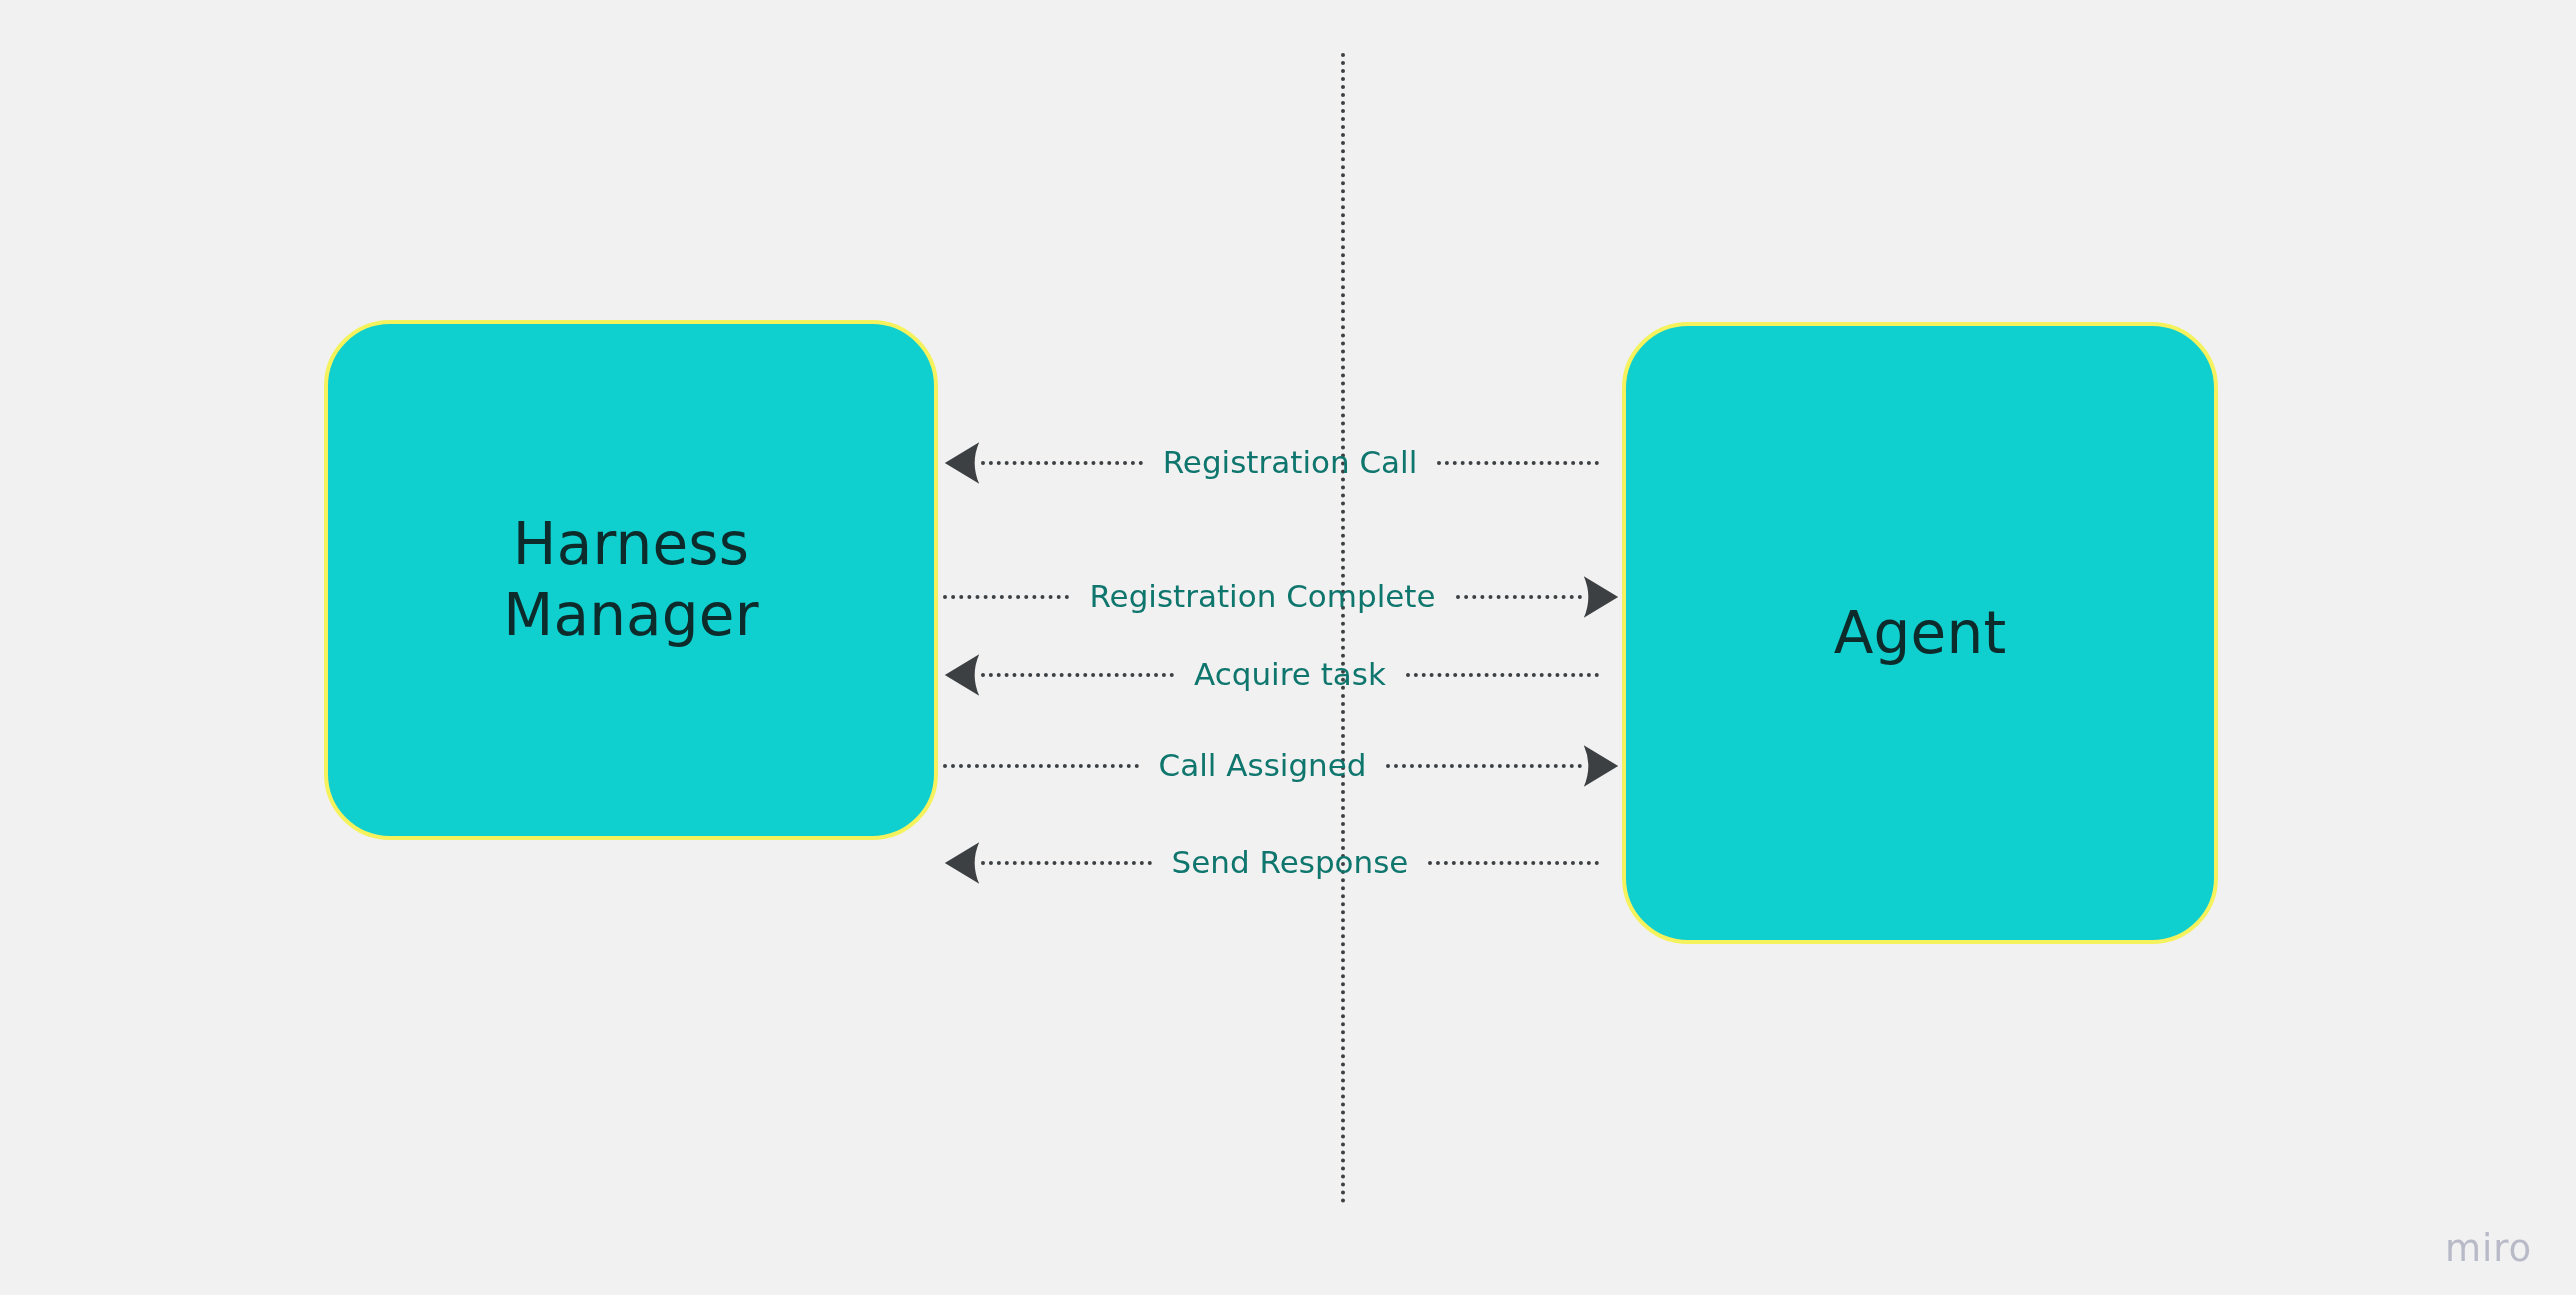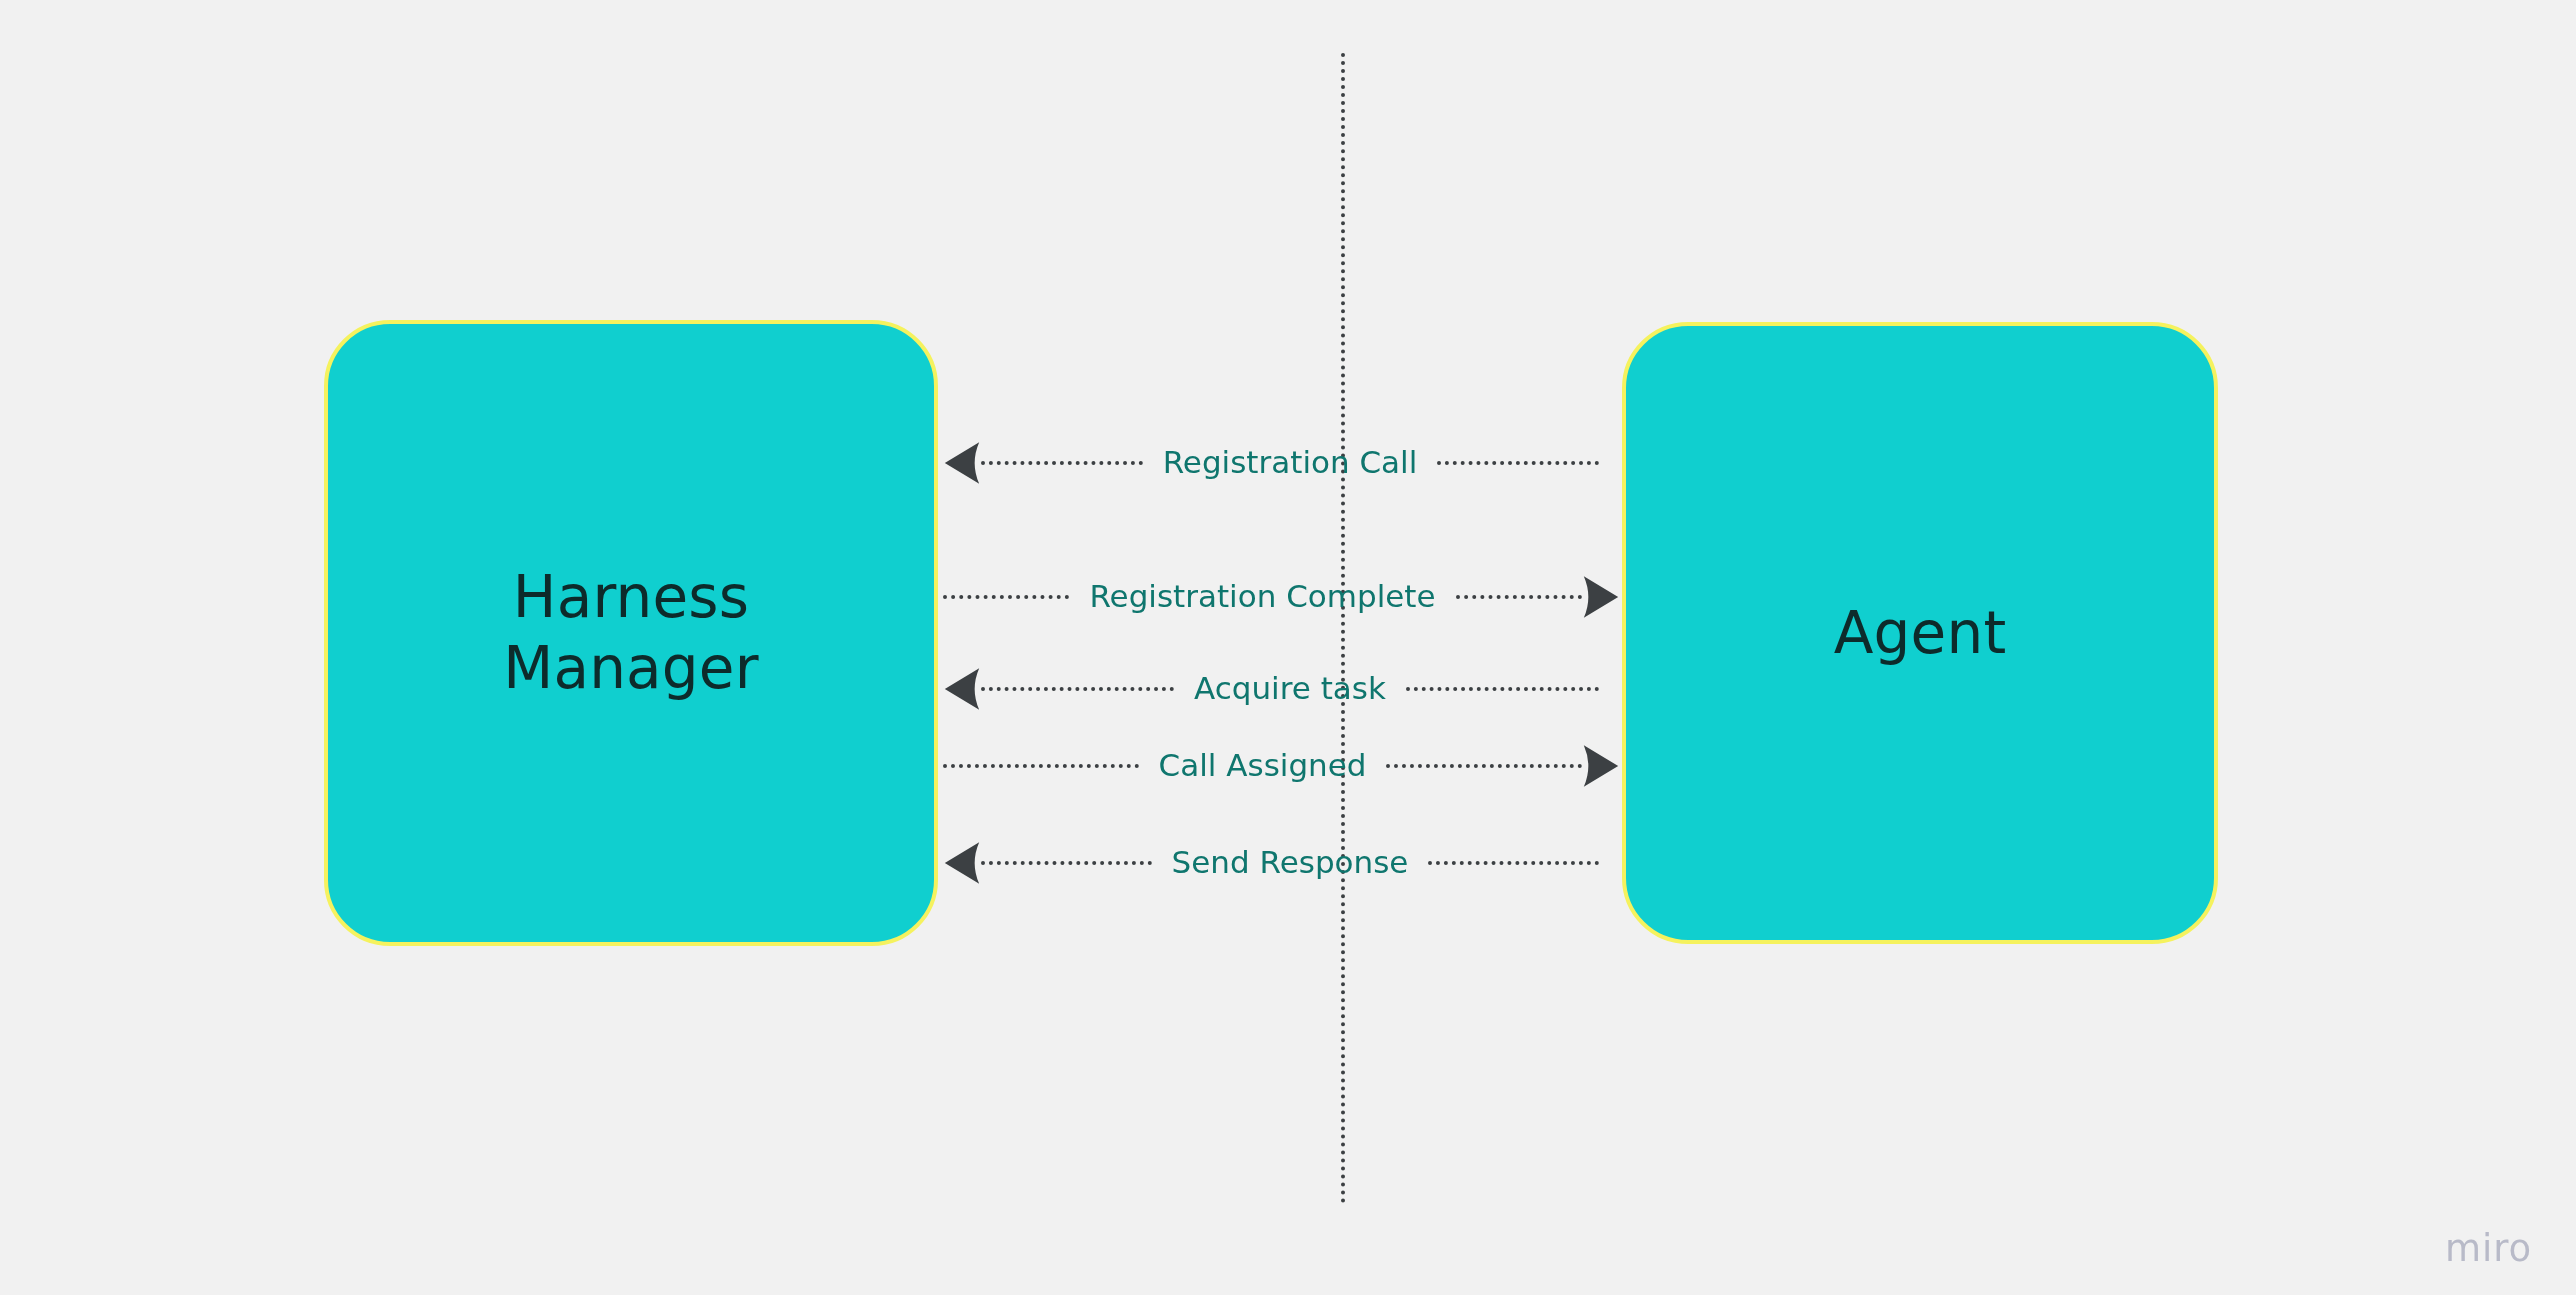--- a/index.html
+++ b/index.html
@@ -44,21 +44,21 @@
     font-size: 58px;
     font-weight: 400;
     line-height: 1.22;
     letter-spacing: 0.2px;
     white-space: pre-line;
   }
   #node-harness-manager {
     left: 324px;
     top: 320px;
     width: 614px;
-    height: 626px;
+    height: 520px;
   }
   #node-agent {
     left: 1622px;
     top: 322px;
     width: 596px;
     height: 622px;
   }
 
   
   .msg-row {
@@ -131,21 +131,21 @@
     <span class="msg-seg"></span>
     <span class="msg-text">Registration Complete</span>
     <span class="msg-seg"></span>
     <span class="arrowhead">
       <svg viewBox="0 0 42 48" xmlns="http://www.w3.org/2000/svg">
           <path d="M40 24 L2 1 Q12 24 2 47 Z"></path>
         </svg>
     </span>
   </div>
 
-  <div class="msg-row" style="left:943px; top:663px; width:656px;">
+  <div class="msg-row" style="left:943px; top:649px; width:656px;">
     <span class="arrowhead">
       <svg viewBox="0 0 42 48" xmlns="http://www.w3.org/2000/svg">
           <path d="M2 24 L40 1 Q30 24 40 47 Z"></path>
         </svg>
     </span>
     <span class="msg-seg"></span>
     <span class="msg-text">Acquire task</span>
     <span class="msg-seg"></span>
   </div>
 

